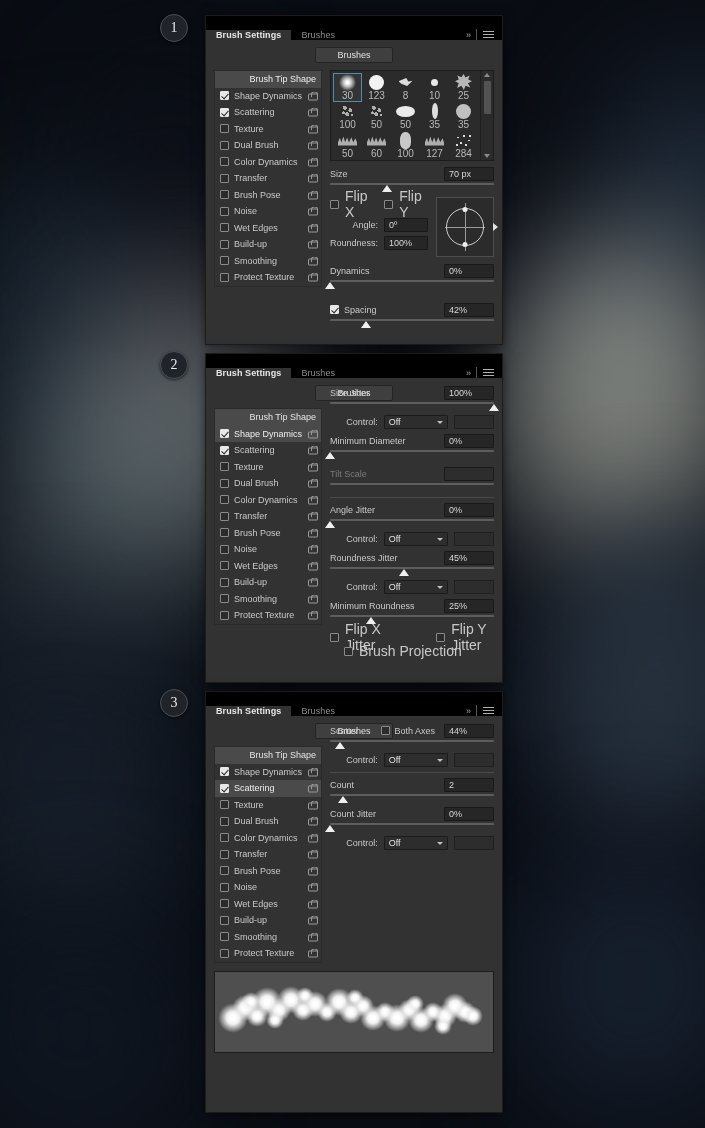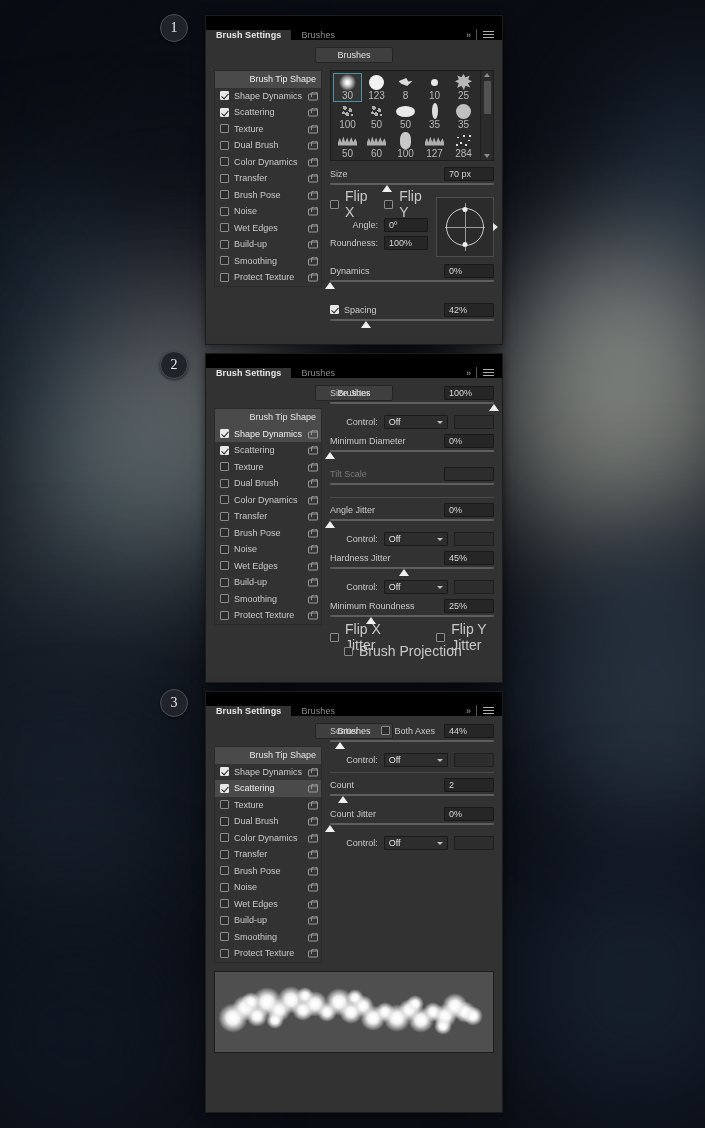--- a/index.html
+++ b/index.html
@@ -661,21 +661,21 @@
         <div class="ctrlrow">
           <span class="clabel">Control:</span>
           <span class="select">
             <span>Off</span>
               <span class="caret"></span>
           </span>
           <span class="after"></span>
         </div>
 
         <div class="row">
-          <span class="lbl">Hardness Jitter</span>
+          <span class="lbl">Roundness Jitter</span>
           <span class="spacer"></span>
           <span class="field">45%</span>
         </div>
         <div class="slider">
           <span class="track"></span>
             <span class="thumb" style="left:45%"></span>
         </div>
 
         <div class="ctrlrow">
           <span class="clabel">Control:</span>

